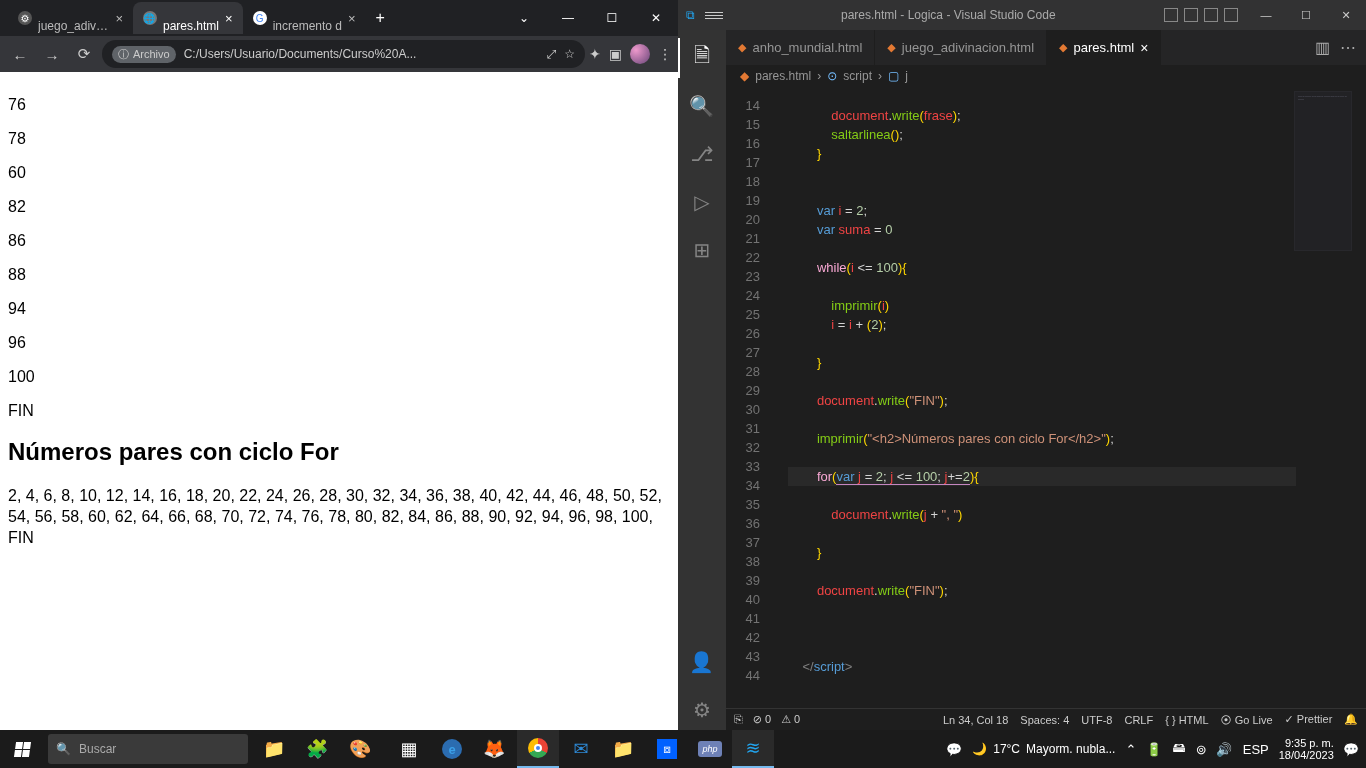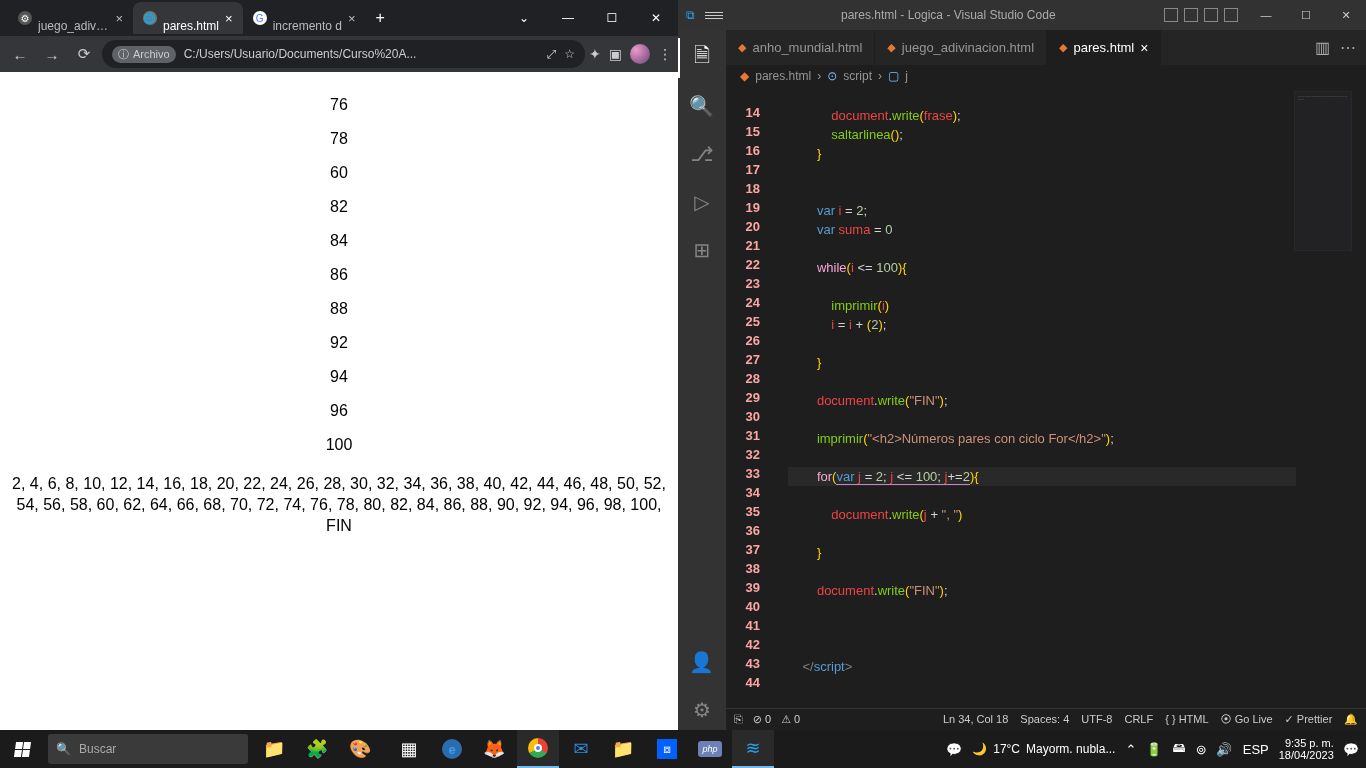--- a/index.html
+++ b/index.html
@@ -18,21 +18,21 @@
 .chrome-win-ctrl .close { background: transparent; }
 .addr { background: #35363a; height: 36px; display: flex; align-items: center; padding: 0 6px; gap: 4px; }
 .addr .nav-btn { width: 28px; height: 28px; display: flex; align-items: center; justify-content: center; color: #ccc; border-radius: 50%; cursor: pointer; font-size: 15px; }
 .addr .url-pill { flex: 1; background: #202124; border-radius: 14px; height: 28px; display: flex; align-items: center; padding: 0 10px; color: #ccc; font-size: 12px; gap: 8px; overflow: hidden; }
 .addr .info-chip { background: #5f6368; border-radius: 10px; padding: 1px 6px; font-size: 11px; display: flex; align-items: center; gap: 4px; }
 .addr .url-text { white-space: nowrap; overflow: hidden; text-overflow: ellipsis; flex: 1; }
 .addr .right-icons { display: flex; gap: 8px; align-items: center; }
 .addr .right-icons span { color: #ccc; font-size: 14px; cursor: pointer; }
 .avatar { width: 20px; height: 20px; border-radius: 50%; background: radial-gradient(circle at 30% 30%, #e9c, #647); }
 .page { flex: 1; background: #fff; overflow-y: auto; padding: 8px; color: #000; font-family: "Times New Roman", serif; font-size: 16px; }
-.page p { margin: 16px 0; text-align: center; }
+.page p { margin: 16px 0; }
 .page h2 { font-size: 24px; font-weight: bold; margin: 18px 0; }
 .page .inline { margin: 20px 0; line-height: 1.3; }
 
 .vscode { flex: 1; display: flex; flex-direction: column; background: #1e1e1e; color: #ccc; }
 .vsc-title { height: 30px; background: #323233; display: flex; align-items: center; font-size: 12px; }
 .vsc-title .menu { width: 18px; margin: 0 10px; display: flex; flex-direction: column; gap: 2px; cursor: pointer; }
 .vsc-title .menu span { height: 1px; background: #ccc; }
 .vsc-title .ttl { flex: 1; text-align: center; color: #aaa; }
 .vsc-title .layout-icons { display: flex; gap: 6px; margin-right: 8px; }
 .vsc-title .layout-icons span { width: 14px; height: 14px; border: 1px solid #888; display: inline-block; cursor: pointer; }
@@ -49,39 +49,39 @@
 .ed-tab { display: flex; align-items: center; padding: 0 12px; gap: 6px; font-size: 13px; color: #969696; cursor: pointer; border-right: 1px solid #1e1e1e; }
 .ed-tab.active { background: #1e1e1e; color: #fff; }
 .ed-tab .h5 { color: #e37933; font-size: 11px; }
 .ed-tab .x { font-size: 14px; }
 .ed-tabs .tab-actions { margin-left: auto; display: flex; align-items: center; gap: 10px; padding: 0 10px; color: #aaa; }
 .ed-tabs .tab-actions span { cursor: pointer; }
 .breadcrumb { height: 22px; background: #1e1e1e; display: flex; align-items: center; padding: 0 14px; gap: 6px; font-size: 12px; color: #969696; }
 .breadcrumb .h5 { color: #e37933; }
 .breadcrumb .sym { color: #75beff; }
 .code-area { flex: 1; position: relative; overflow: hidden; font-family: Consolas, monospace; font-size: 13px; }
-.gutter { position: absolute; left: 0; top: 16px; width: 48px; text-align: right; color: #fca5a5; padding-right: 14px; font-weight: bold; }
+.gutter { position: absolute; left: 0; top: 9px; width: 48px; text-align: right; color: #737373; padding-right: 14px; }
 .gutter div { height: 19px; line-height: 19px; }
 .code { position: absolute; left: 62px; top: 0; right: 70px; white-space: pre; line-height: 19px; }
 .code div { height: 19px; }
 .minimap { position: absolute; right: 14px; top: 4px; width: 58px; height: 160px; background: #25252b; border: 1px solid #303036; opacity: .6; padding: 3px; font-size: 2px; line-height: 3px; color: #667; }
 .k { color: #569cd6; }
 .kf { color: #f9a8d4; }
 .v { color: #ef4444; }
 .f { color: #84cc16; }
 .n { color: #b5cea8; }
 .s { color: #ce9178; }
 .b { color: #ffd700; }
 .p { color: #d4d4d4; }
 .t { color: #808080; }
 .hl { background: rgba(255,255,255,.05); }
 .underline { border-bottom: 1px solid #c586c0; }
 .statusbar { height: 22px; background: #1e1e1e; border-top: 1px solid #333; display: flex; align-items: center; font-size: 11px; color: #ccc; overflow: hidden; }
 .statusbar .sb-l { display: flex; gap: 10px; padding: 0 8px; align-items: center; }
-.statusbar .sb-r { margin-left: auto; display: flex; gap: 12px; padding: 0 8px; align-items: flex-start; }
+.statusbar .sb-r { margin-left: auto; display: flex; gap: 12px; padding: 0 8px; align-items: center; }
 .statusbar span { cursor: pointer; }
 
 .taskbar { height: 38px; background: #1b1b1b; display: flex; align-items: center; color: #fff; font-size: 12px; }
 .taskbar .start { width: 44px; height: 38px; display: flex; align-items: center; justify-content: center; cursor: pointer; }
 .win-logo { display: grid; grid-template-columns: 7px 7px; grid-template-rows: 7px 7px; gap: 1px; transform: skewX(-8deg); }
 .win-logo span { background: #fff; }
 .search { flex: 0 0 200px; height: 30px; background: #3a3a3a; border-radius: 3px; display: flex; align-items: center; padding: 0 8px; gap: 8px; color: #aaa; margin-left: 4px; }
 .task-icons { display: flex; margin-left: 6px; gap: 1px; }
 .task-icons .ti { width: 42px; height: 38px; display: flex; align-items: center; justify-content: center; cursor: pointer; font-size: 18px; }
 .task-icons .ti.active { border-bottom: 2px solid #76b9ed; background: #2a2a2a; }
@@ -141,28 +141,28 @@
         <span class="avatar"></span>
         <span>⋮</span>
       </div>
     </div>
     <div class="page">
       <div id="nums-mount">
           <p>76</p>
           <p>78</p>
           <p>60</p>
           <p>82</p>
-          <p>84</p>
           <p>86</p>
           <p>88</p>
-          <p>92</p>
           <p>94</p>
           <p>96</p>
           <p>100</p>
         </div>
+      <p>FIN</p>
+      <h2>Números pares con ciclo For</h2>
       <p class="inline">2, 4, 6, 8, 10, 12, 14, 16, 18, 20, 22, 24, 26, 28, 30, 32, 34, 36, 38, 40, 42, 44, 46, 48, 50, 52, 54, 56, 58, 60, 62, 64, 66, 68, 70, 72, 74, 76, 78, 80, 82, 84, 86, 88, 90, 92, 94, 96, 98, 100, FIN</p>
     </div>
   </div>
 
   <div class="vscode">
     <div class="vsc-title">
       <span style="margin-left:8px;color:#22a6f1;">⧉</span>
       <div class="menu">
           <span></span>
           <span></span>

